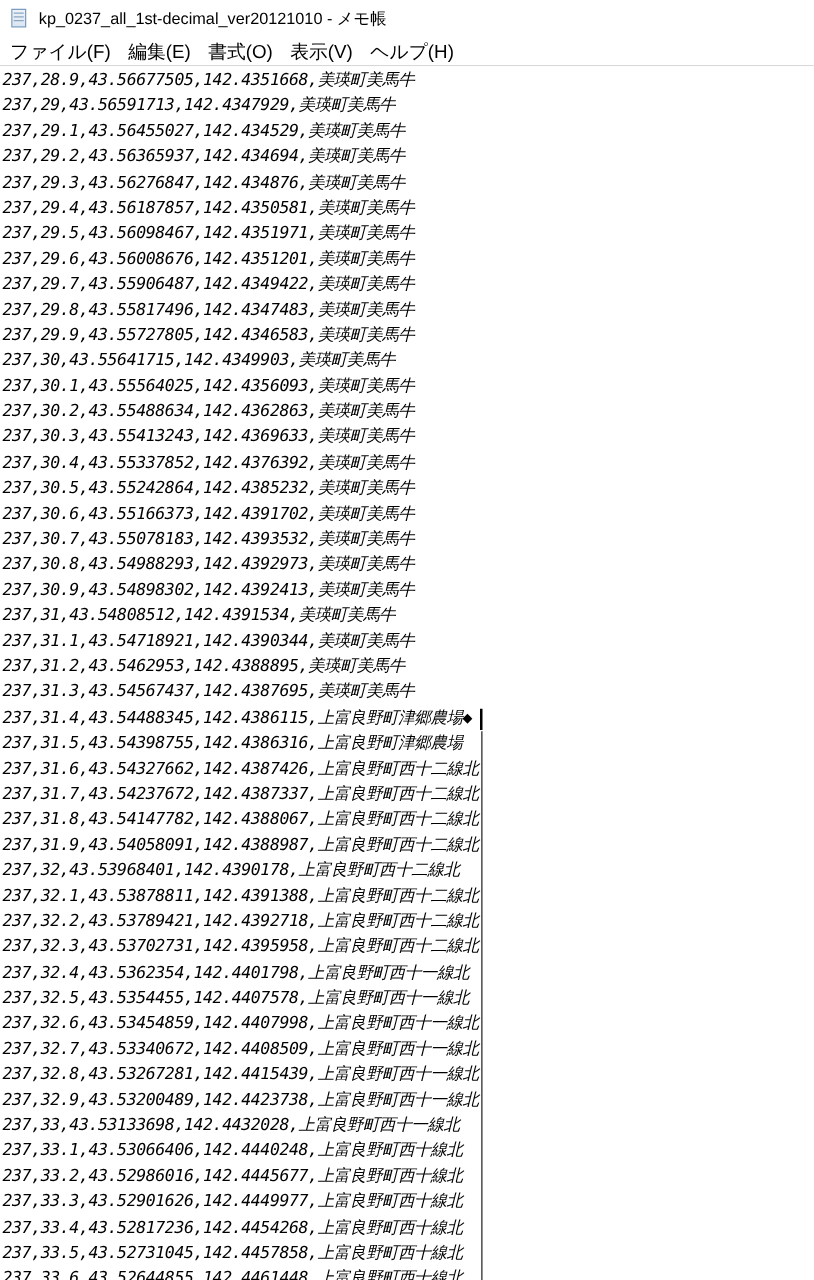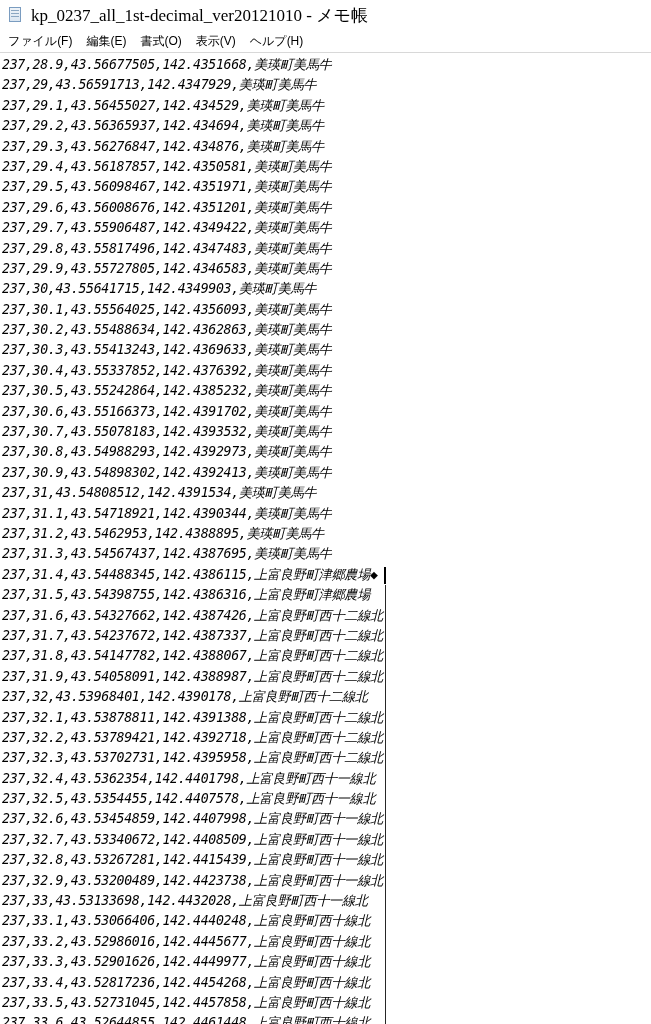--- a/index.html
+++ b/index.html
@@ -51,38 +51,37 @@
     left: 3px; top: 3px;
     width: 8px; height: 9px;
   }
   .title-icon .lines i {
     display: block;
     height: 1px;
     background: #8ba7c2;
     margin-bottom: 2px;
   }
   .title-text {
-    font-size: 17px;
+    font-size: 13px;
     color: #000000;
     white-space: nowrap;
     letter-spacing: 0;
-    font-family: Liberation Serif, serif;
   }
   
   .menubar {
     height: 22px;
     display: flex;
     align-items: center;
     padding-left: 8px;
     background: #ffffff;
     flex: 0 0 auto;
     border-bottom: 1px solid #d8d8d8;
   }
   .menu-item {
-    font-size: 12px;
+    font-size: 15px;
     color: #000000;
     margin-right: 14px;
     white-space: nowrap;
     cursor: default;
   }
   
   .textarea-wrap {
     position: relative;
     flex: 1 1 auto;
     overflow: hidden;

